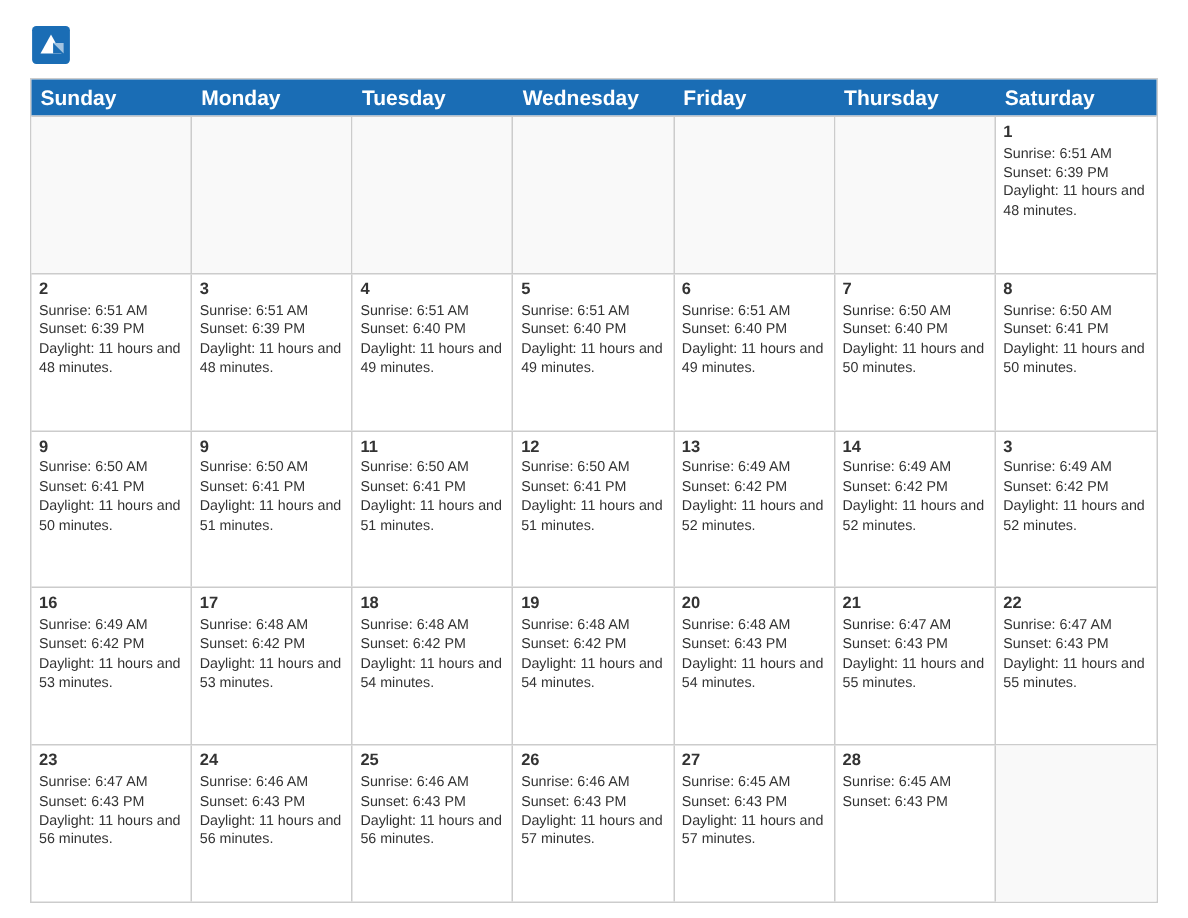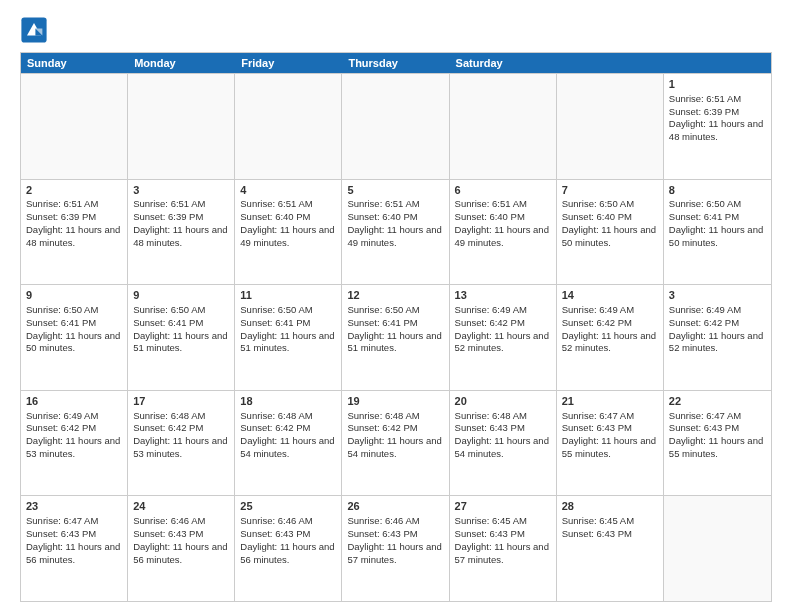--- a/index.html
+++ b/index.html
@@ -59,21 +59,21 @@
       flex-direction: column;
       border: 1px solid #ccc;
     }
     .cal-header {
       display: grid;
       grid-template-columns: repeat(7, 1fr);
       background: #1a6db5;
     }
     .cal-header-cell {
       color: #fff;
-      font-size: 11px;
+      font-size: 14px;
       font-weight: bold;
       padding: 4px 6px;
       text-align: left;
     }
     .cal-body {
       flex: 1;
       display: flex;
       flex-direction: column;
     }
     .cal-row {
@@ -124,20 +124,22 @@
     <div class="title-block">
       <div class="main-title"></div>
       <div class="subtitle"></div>
     </div>
   </div>
 
   <div class="calendar">
     <div class="cal-header">
     <div class="cal-header-cell">Sunday</div>
         <div class="cal-header-cell">Monday</div>
+        <div class="cal-header-cell">Tuesday</div>
+        <div class="cal-header-cell">Wednesday</div>
         <div class="cal-header-cell">Friday</div>
         <div class="cal-header-cell">Thursday</div>
         <div class="cal-header-cell">Saturday</div>
       </div>
     <div class="cal-body">
     <div class="cal-row">
           <div class="cal-cell empty"></div>
           <div class="cal-cell empty"></div>
           <div class="cal-cell empty"></div>
           <div class="cal-cell empty"></div>

